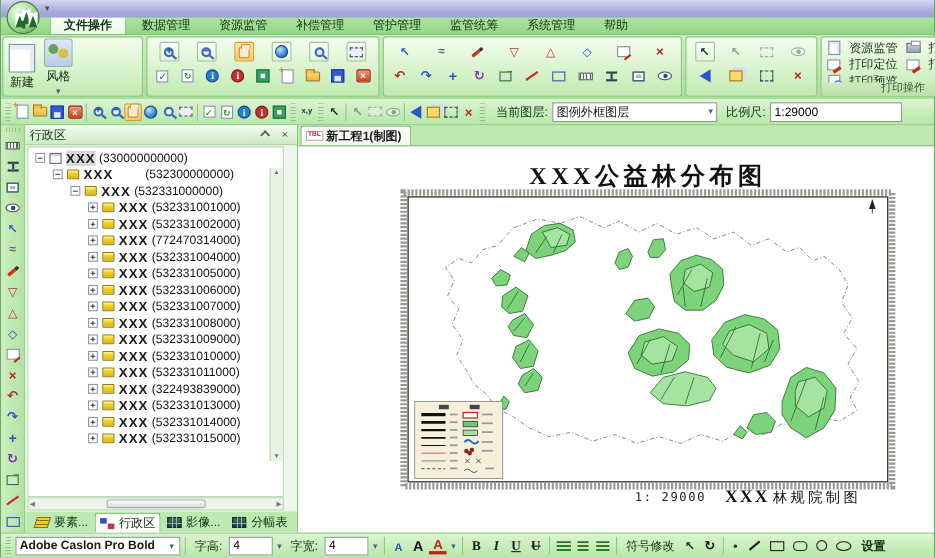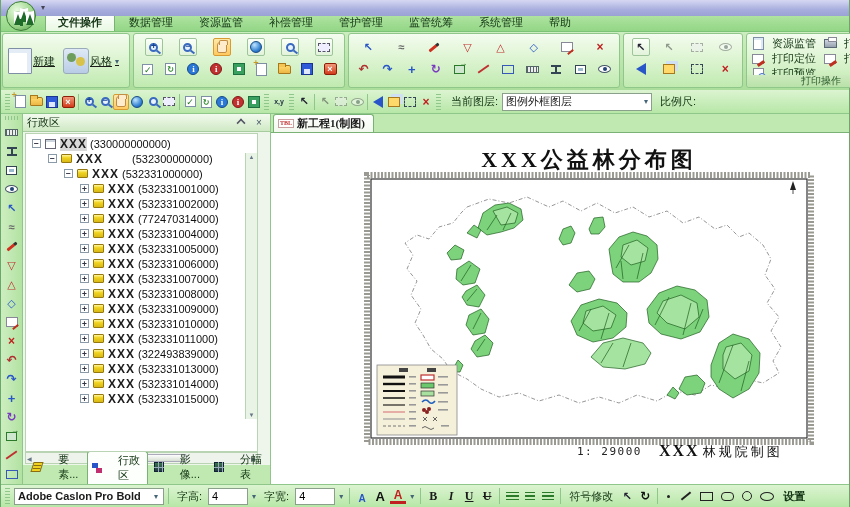--- a/index.html
+++ b/index.html
@@ -20,21 +20,21 @@
 
   
   .menubar{height:16px;background:linear-gradient(#aee3a0,#93d686);display:flex;align-items:flex-end;padding-left:44px;border-bottom:1px solid #7cc277;}
   .mtab{padding:1px 12px 1px 12px;margin-right:2px;font-size:11px;color:#123412;cursor:default;}
   .mtab.active{background:linear-gradient(#fdfffd,#e8f8e2);border:1px solid #79b274;border-bottom:none;border-radius:3px 3px 0 0;font-weight:bold;}
 
   
   .ribbon{height:58px;background:linear-gradient(#cdeec0,#abdd9b);display:flex;padding:1px 1px 2px 1px;gap:3px;}
   .rgroup{border:1px solid #8fc78a;border-radius:3px;background:linear-gradient(#f4fcef,#d9f3cd 55%,#c0eab0);display:flex;flex-direction:column;padding:2px 3px 1px 3px;flex:none;position:relative;}
   .rg-big{flex-direction:row;align-items:center;gap:4px;width:128px;}
-  .bigbtn{display:flex;flex-direction:row;align-items:center;justify-content:center;gap:1px;padding:1px 2px;border-radius:3px;text-decoration:underline;}
+  .bigbtn{display:flex;flex-direction:column;align-items:center;justify-content:center;gap:1px;padding:1px 2px;border-radius:3px;}
   .bigbtn span.lbl{font-size:11px;color:#102810;white-space:nowrap;}
   .pagebig{width:24px;height:26px;background:#fff;border:1px solid #7e8ea4;box-shadow:inset -4px 4px 0 #e4edf6;border-radius:1px;}
   .stylebig{width:26px;height:26px;position:relative;background:linear-gradient(#dfe9f6,#b9cce6);border-radius:3px;border:1px solid #9ab;}
   .stylebig::before{content:"";position:absolute;left:3px;top:4px;width:9px;height:9px;border-radius:50%;background:#6e9e5e;}
   .stylebig::after{content:"";position:absolute;right:3px;top:8px;width:9px;height:9px;border-radius:50%;background:#d8c24a;}
   .rrow{display:flex;align-items:center;gap:1px;height:22px;}
   .rcap{position:absolute;bottom:0;left:0;right:0;text-align:center;font-size:10px;color:#2c5c2c;background:linear-gradient(#cdeabf,#b9e2a8);border-radius:0 0 3px 3px;height:12px;line-height:12px;}
 
   
   .ti{display:inline-flex;align-items:center;justify-content:center;width:18px;height:18px;border:1px solid transparent;border-radius:2px;flex:none;position:relative;}
@@ -150,25 +150,25 @@
   .exp{width:9px;height:9px;border:1px solid #8a9aa8;background:#fff;font:bold 8px/8px "DejaVu Sans Mono",monospace;text-align:center;color:#334;flex:none;}
   .tname{font-weight:bold;font-size:12px;letter-spacing:1px;}
   .tname.hi{background:#d8d8d8;}
   .tcode{font-size:11px;color:#111;}
   .vsb{position:absolute;right:0px;top:19px;bottom:32px;width:12px;background:#e9f3e6;border-left:1px solid #b9d4b2;display:flex;flex-direction:column;justify-content:space-between;align-items:center;padding:1px 0;}
   .vsb .cap{font-size:6px;color:#678;}
   .hsb{height:12px;margin:0 12px 1px 2px;background:#eef3ec;border:1px solid #b9d4b2;display:flex;align-items:center;justify-content:space-between;padding:0 1px;}
   .hsb .cap{font-size:6px;color:#678;}
   .hsb .thumb{width:90px;height:8px;background:linear-gradient(#fdfdfd,#d6dfd2);border:1px solid #aab;border-radius:2px;margin:0 auto;}
   .ptabs{height:19px;display:flex;align-items:flex-end;gap:1px;padding-left:4px;background:#bfe9b0;}
-  .ptab{display:flex;align-items:center;gap:16px;padding:1px 4px;font-size:11px;color:#123412;border:1px solid transparent;}
+  .ptab{display:flex;align-items:center;gap:4px;padding:1px 4px;font-size:11px;color:#123412;border:1px solid transparent;}
   .ptab.active{background:#fdfffd;border-color:#79b274;border-bottom:none;border-radius:3px 3px 0 0;}
 
   .docarea{flex:1;display:flex;flex-direction:column;background:#bfe9b0;min-width:0;}
-  .doctabs{height:18px;display:flex;align-items:flex-start;padding-left:2px;font-family:Liberation Serif, serif;}
+  .doctabs{height:18px;display:flex;align-items:flex-start;padding-left:2px;}
   .doctab{display:flex;align-items:center;gap:3px;padding:1px 8px 1px 4px;background:linear-gradient(#ffffff,#f2f8ee);border:1px solid #79b274;border-bottom:none;border-radius:3px 3px 0 0;font-weight:bold;font-size:11px;}
   .tblicon{font-size:6px;color:#c03030;border:1px solid #c8a0a0;background:#fff;padding:0 1px;font-weight:bold;line-height:7px;}
   .canvas{flex:1;background:#fff;border-top:1px solid #79b274;position:relative;overflow:hidden;}
 
   
   .fmtbar{height:23px;background:linear-gradient(#dcf4d1,#b7e7a7);border-top:1px solid #8fc78a;display:flex;align-items:center;padding:0 2px;gap:2px;white-space:nowrap;}
   .fontbox{width:150px;height:17px;background:#fff;border:1px solid #8aa08a;display:flex;align-items:center;justify-content:space-between;padding:0 3px;font-weight:bold;font-size:11px;flex:none;}
   .numbox{width:40px;height:17px;background:#fff;border:1px solid #8aa08a;font-size:11px;padding:0 3px;flex:none;}
   .dd{color:#467;font-size:8px;margin:0 2px;}
   .abtn{font-weight:bold;display:inline-flex;align-items:flex-end;justify-content:center;width:16px;height:16px;}
@@ -485,20 +485,21 @@
     <span class="ti sm">
         <span class="sh-x"></span>
       </span>
     <span class="grip"></span>
     <span class="tb-label">当前图层:</span>
     <span class="combo">
       <span>图例外框图层</span>
       <span class="arr">▾</span>
     </span>
     <span class="tb-label">比例尺:</span>
+    <input class="scalebox" value="1:29000" style="">
   </div>
 
   <div class="main">
 
     <div class="vtoolbar">
       <span class="hgrip"></span>
       <span class="ti">
           <span class="sh-ruler"></span>
         </span>
       <span class="ti">

